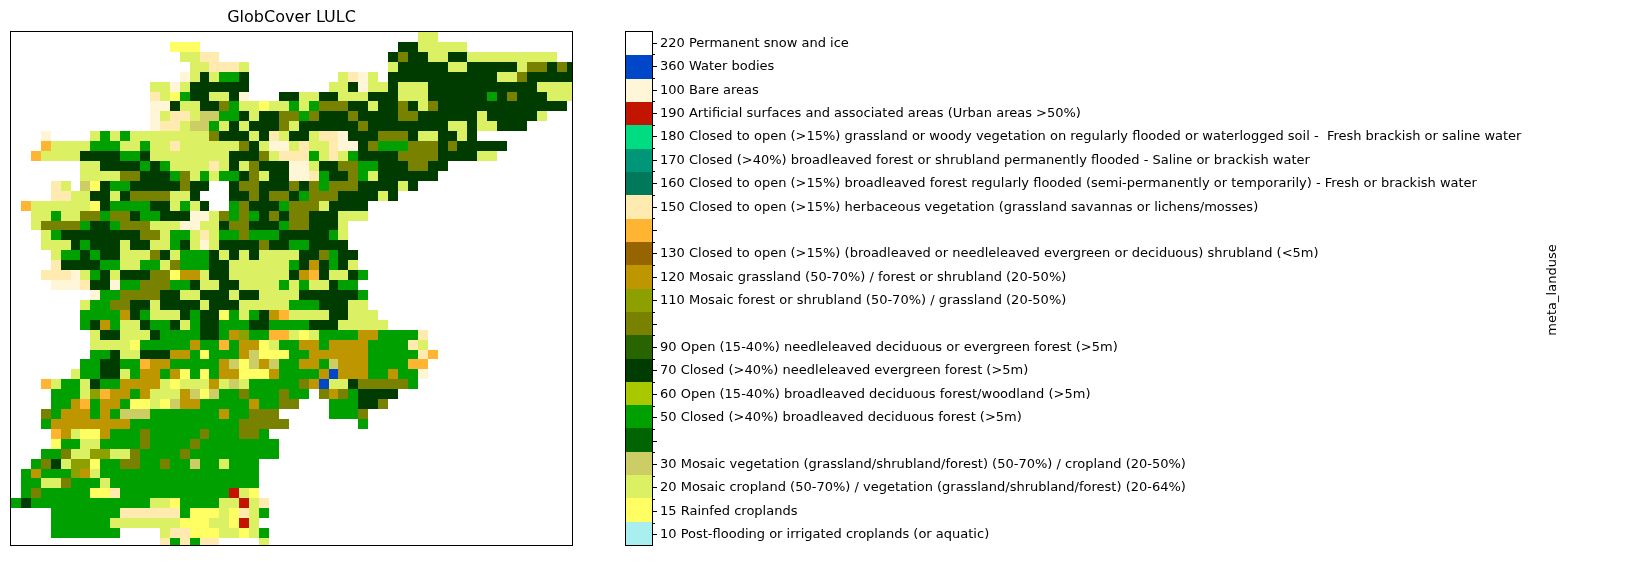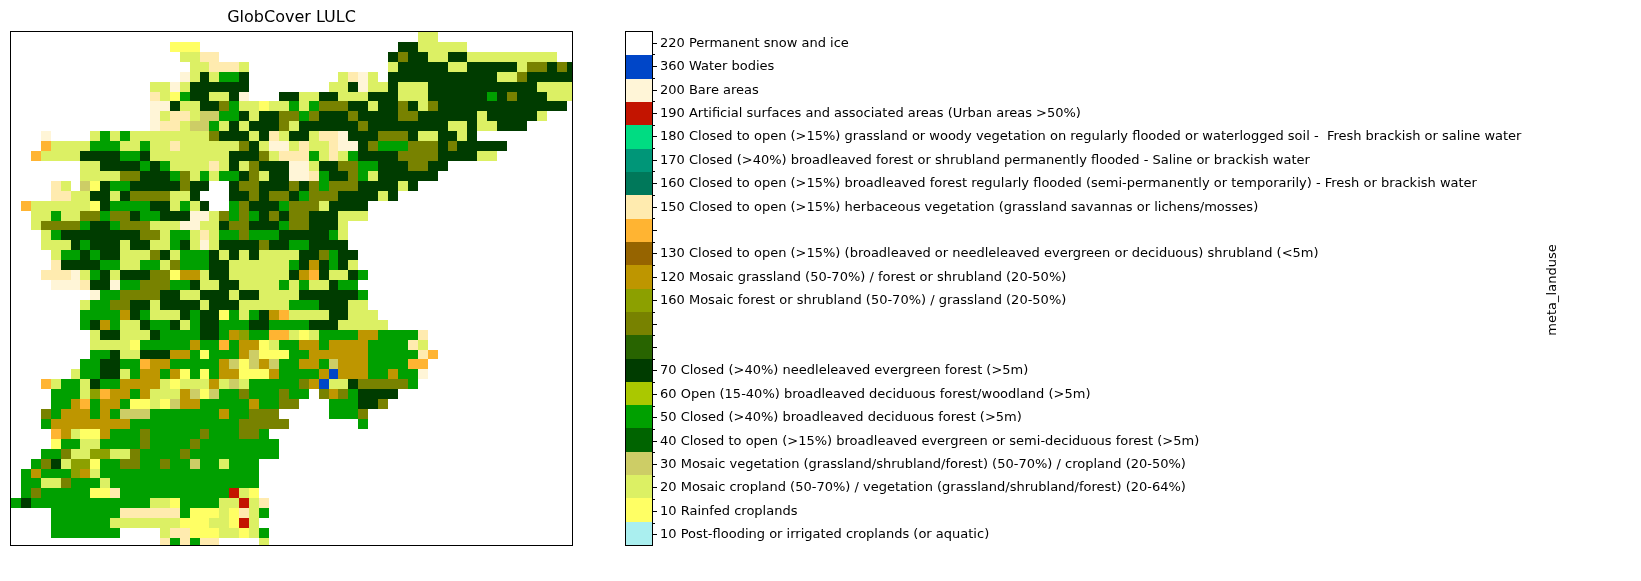--- a/index.html
+++ b/index.html
@@ -3158,32 +3158,32 @@
     <div class="mtick" style="top: 351.136px;"></div>
     <div class="mtick" style="top: 374.545px;"></div>
     <div class="mtick" style="top: 397.955px;"></div>
     <div class="mtick" style="top: 421.364px;"></div>
     <div class="mtick" style="top: 444.773px;"></div>
     <div class="mtick" style="top: 468.182px;"></div>
     <div class="mtick" style="top: 491.591px;"></div>
   </div>
 <div class="labels" id="labels">
     <div class="lbl" style="top: 503.295px;">10 Post-flooding or irrigated croplands (or aquatic)</div>
-    <div class="lbl" style="top: 479.886px;">10 Rainfed croplands</div>
+    <div class="lbl" style="top: 479.886px;">15 Rainfed croplands</div>
     <div class="lbl" style="top: 456.477px;">20 Mosaic cropland (50-70%) / vegetation (grassland/shrubland/forest) (20-64%)</div>
     <div class="lbl" style="top: 433.068px;">30 Mosaic vegetation (grassland/shrubland/forest) (50-70%) / cropland (20-50%)</div>
-    <div class="lbl" style="top: 409.659px;">40 Closed to open (&gt;15%) broadleaved evergreen or semi-deciduous forest (&gt;5m)</div>
     <div class="lbl" style="top: 386.25px;">50 Closed (&gt;40%) broadleaved deciduous forest (&gt;5m)</div>
     <div class="lbl" style="top: 362.841px;">60 Open (15-40%) broadleaved deciduous forest/woodland (&gt;5m)</div>
     <div class="lbl" style="top: 339.432px;">70 Closed (&gt;40%) needleleaved evergreen forest (&gt;5m)</div>
-    <div class="lbl" style="top: 269.205px;">160 Mosaic forest or shrubland (50-70%) / grassland (20-50%)</div>
+    <div class="lbl" style="top: 316.023px;">90 Open (15-40%) needleleaved deciduous or evergreen forest (&gt;5m)</div>
+    <div class="lbl" style="top: 269.205px;">110 Mosaic forest or shrubland (50-70%) / grassland (20-50%)</div>
     <div class="lbl" style="top: 245.795px;">120 Mosaic grassland (50-70%) / forest or shrubland (20-50%)</div>
     <div class="lbl" style="top: 222.386px;">130 Closed to open (&gt;15%) (broadleaved or needleleaved evergreen or deciduous) shrubland (&lt;5m)</div>
     <div class="lbl" style="top: 175.568px;">150 Closed to open (&gt;15%) herbaceous vegetation (grassland savannas or lichens/mosses)</div>
     <div class="lbl" style="top: 152.159px;">160 Closed to open (&gt;15%) broadleaved forest regularly flooded (semi-permanently or temporarily) - Fresh or brackish water</div>
     <div class="lbl" style="top: 128.75px;">170 Closed (&gt;40%) broadleaved forest or shrubland permanently flooded - Saline or brackish water</div>
     <div class="lbl" style="top: 105.341px;">180 Closed to open (&gt;15%) grassland or woody vegetation on regularly flooded or waterlogged soil -  Fresh brackish or saline water</div>
     <div class="lbl" style="top: 81.9318px;">190 Artificial surfaces and associated areas (Urban areas &gt;50%)</div>
-    <div class="lbl" style="top: 58.5227px;">200 Bare areas</div>
+    <div class="lbl" style="top: 58.5227px;">100 Bare areas</div>
     <div class="lbl" style="top: 35.1136px;">360 Water bodies</div>
     <div class="lbl" style="top: 11.7045px;">220 Permanent snow and ice</div>
   </div>
 <div class="ylabel">meta_landuse</div>
 
 </body></html>

